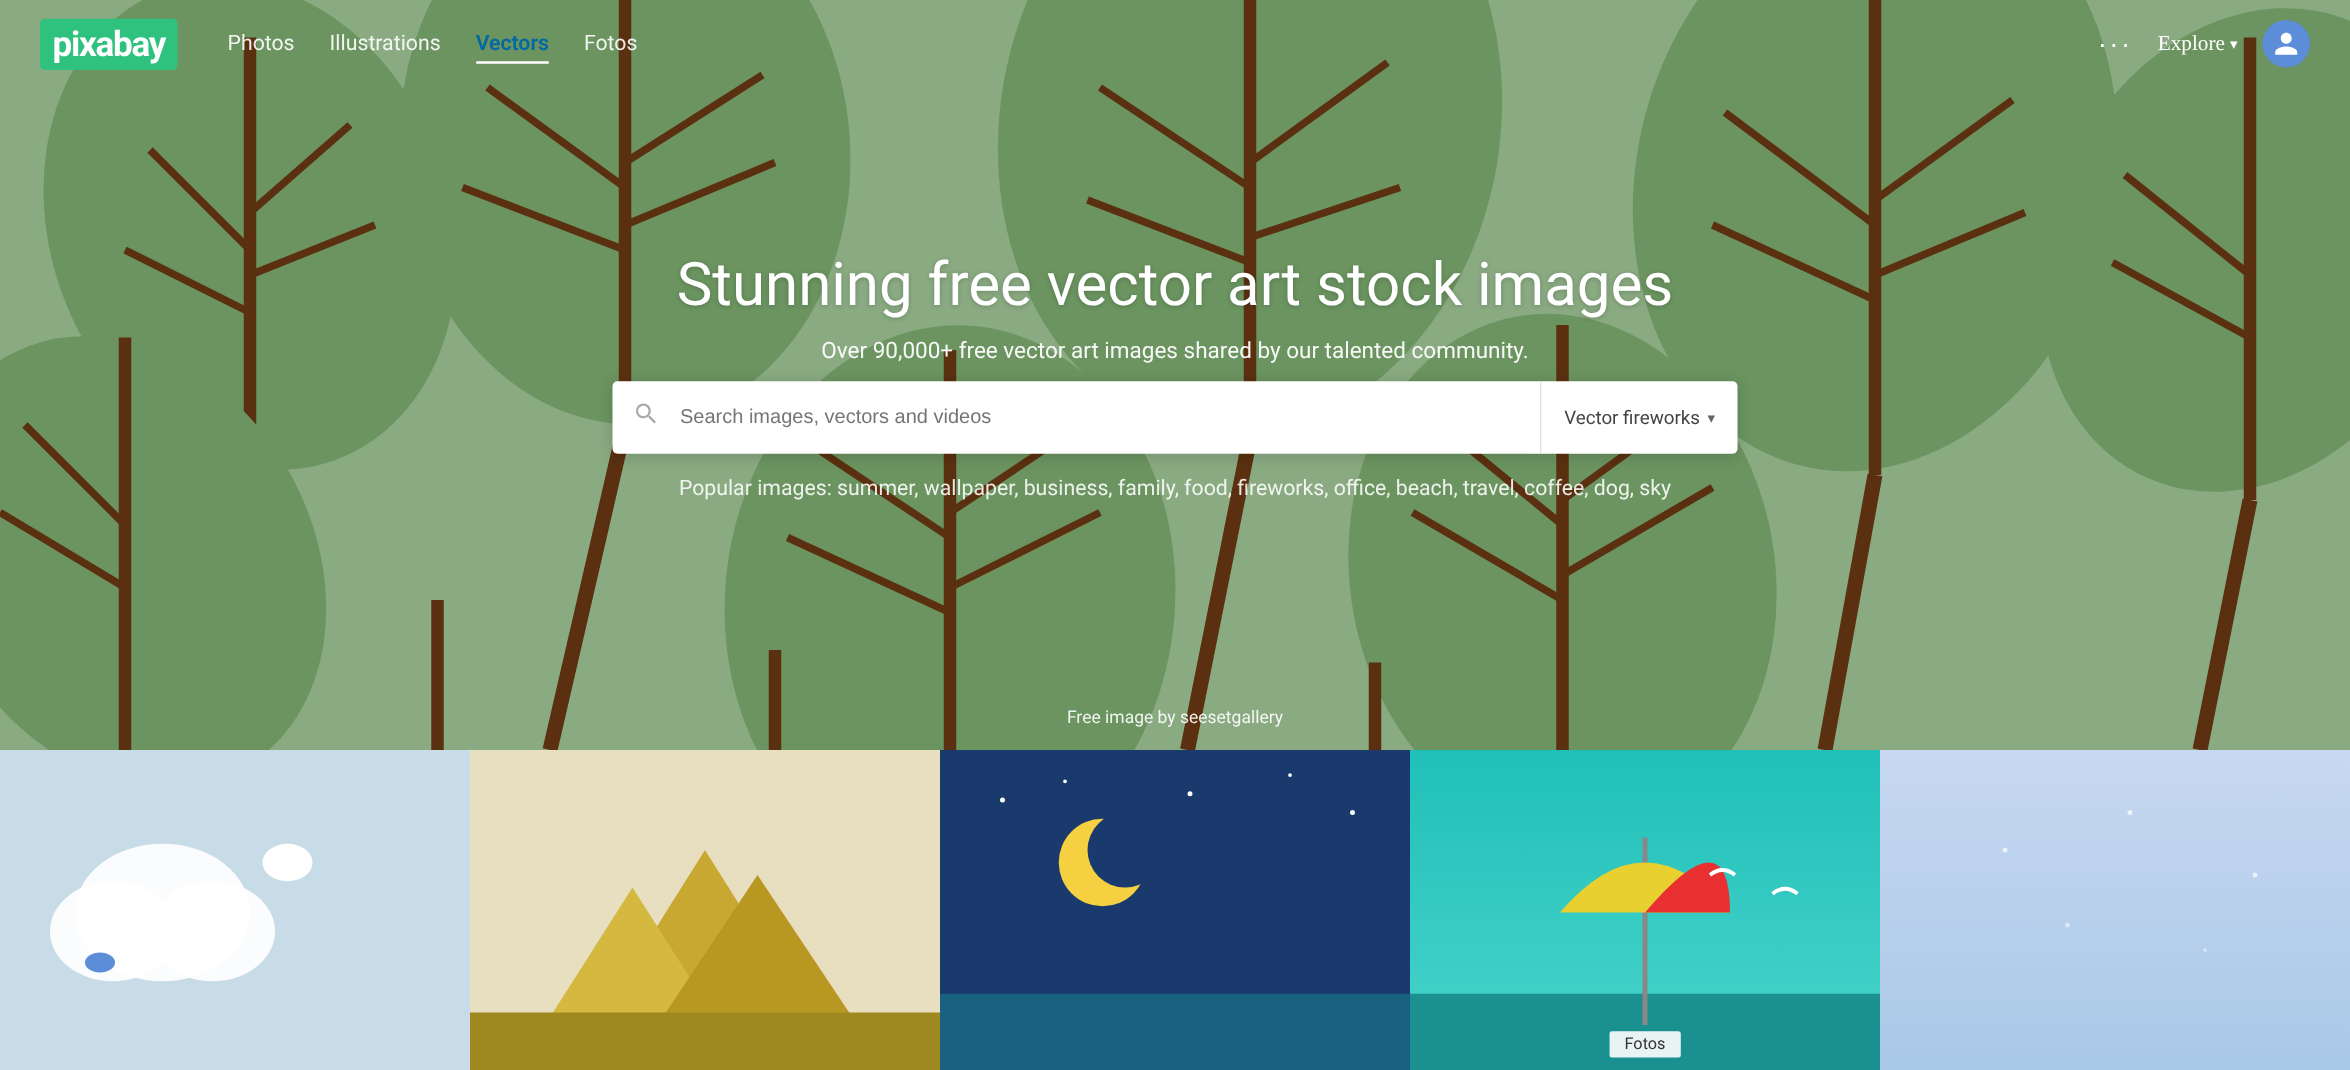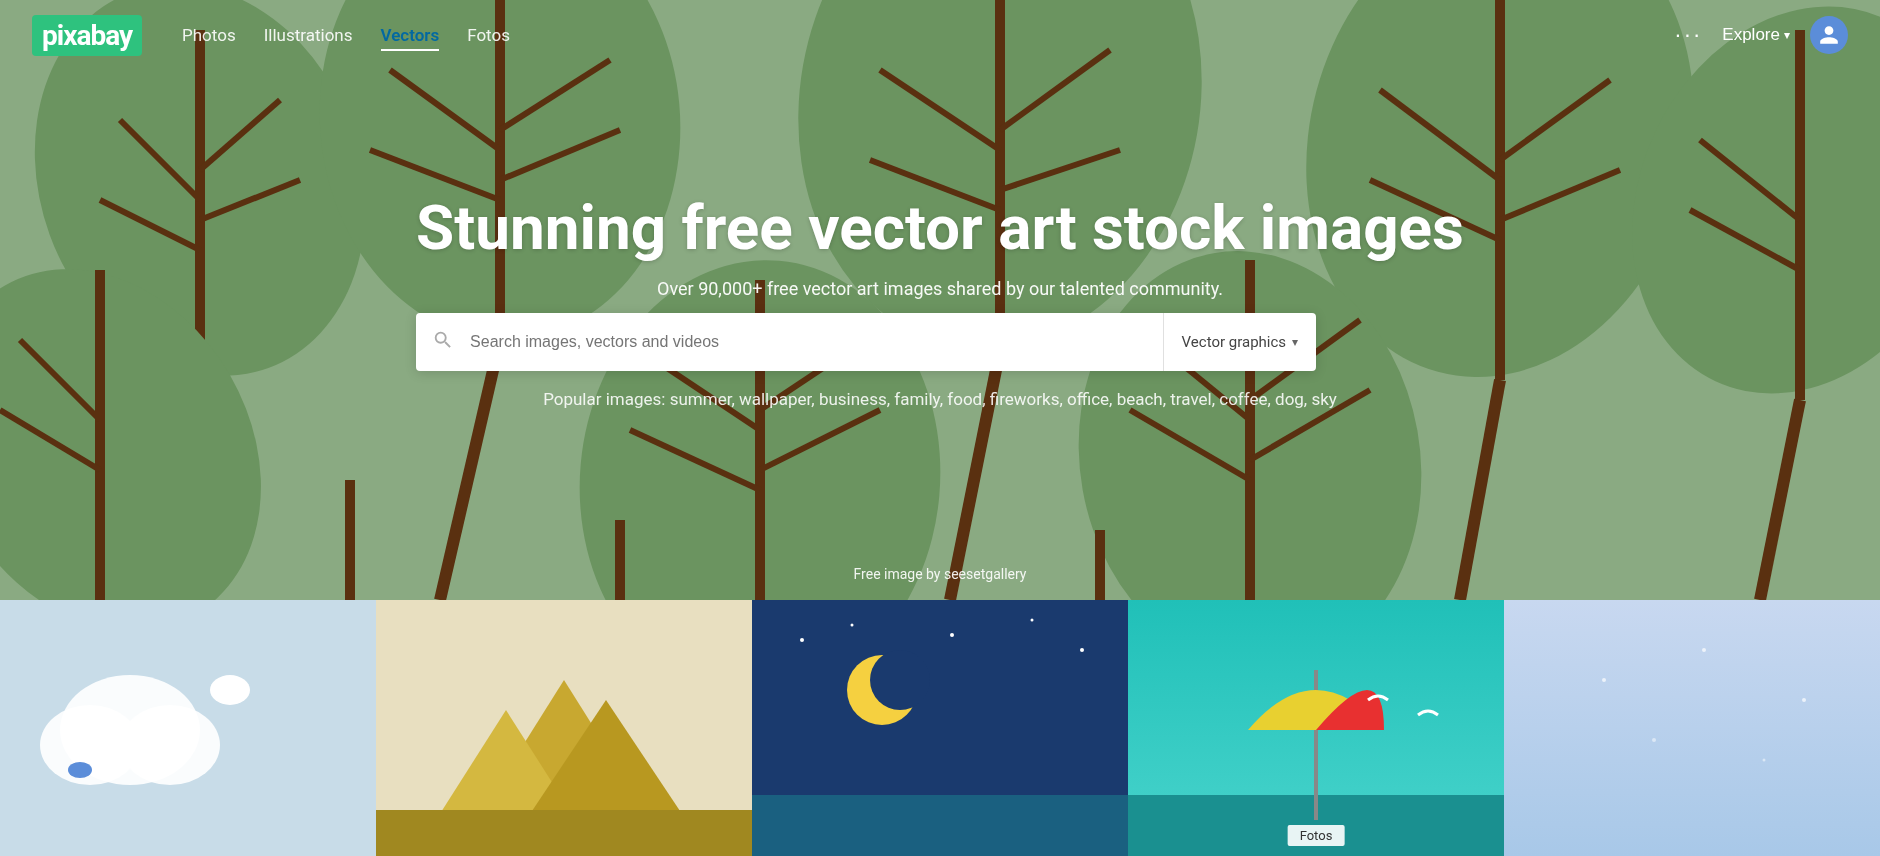--- a/index.html
+++ b/index.html
@@ -59,20 +59,21 @@
     }
     .explore-btn {
       color: #fff;
       font-size: 17px;
       background: none;
       border: none;
       cursor: pointer;
       display: flex;
       align-items: center;
       gap: 4px;
+      font-family: Liberation Serif, serif;
     }
     .explore-chevron {
       font-size: 12px;
     }
     .user-avatar {
       width: 38px;
       height: 38px;
       border-radius: 50%;
       background: #5b8dd9;
       display: flex;
@@ -102,22 +103,22 @@
       width: 100%; height: 100%;
     }
 
     .hero-content {
       position: relative;
       z-index: 2;
       text-align: center;
       color: #fff;
     }
     .hero-title {
-      font-size: 62px;
-      font-weight: 700;
+      font-size: 48px;
+      font-weight: 400;
       margin-bottom: 14px;
       text-shadow: 0 1px 4px rgba(0,0,0,0.2);
     }
     .hero-subtitle {
       font-size: 18px;
       font-weight: 400;
       margin-bottom: 14px;
       opacity: 0.95;
     }
 
@@ -305,21 +306,21 @@
     <p class="hero-subtitle">Over 90,000+ free vector art images shared by our talented community.</p>
 
     <div class="search-bar">
       <div class="search-icon-wrap">
         <svg width="22" height="22" viewBox="0 0 24 24" fill="#aaa">
             <path d="M15.5 14h-.79l-.28-.27A6.471 6.471 0 0 0 16 9.5 6.5 6.5 0 1 0 9.5 16c1.61 0 3.09-.59 4.23-1.57l.27.28v.79l5 4.99L20.49 19l-4.99-5zm-6 0C7.01 14 5 11.99 5 9.5S7.01 5 9.5 5 14 7.01 14 9.5 11.99 14 9.5 14z"></path>
           </svg>
       </div>
       <input class="search-input" type="text" placeholder="Search images, vectors and videos" style="">
       <div class="search-dropdown">
-        <span>Vector graphics</span>
+        <span>Vector fireworks</span>
         <span class="dropdown-chevron">▾</span>
       </div>
     </div>
 
     <div class="popular-images">
       <span>Popular images:</span>
       <span> summer, wallpaper, business, family, food, fireworks, office, beach, travel, coffee, dog, sky</span>
     </div>
   </div>
 

